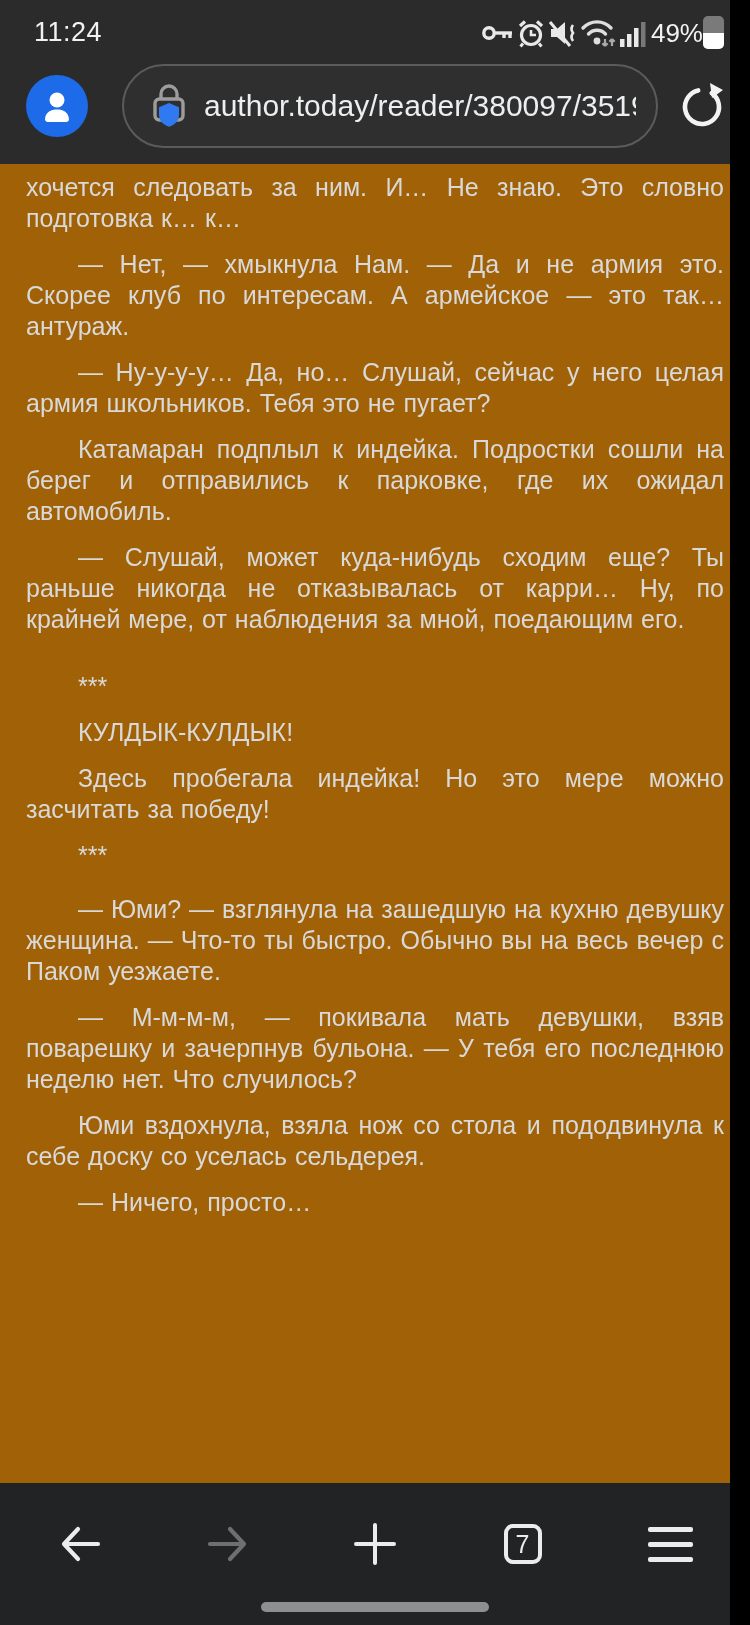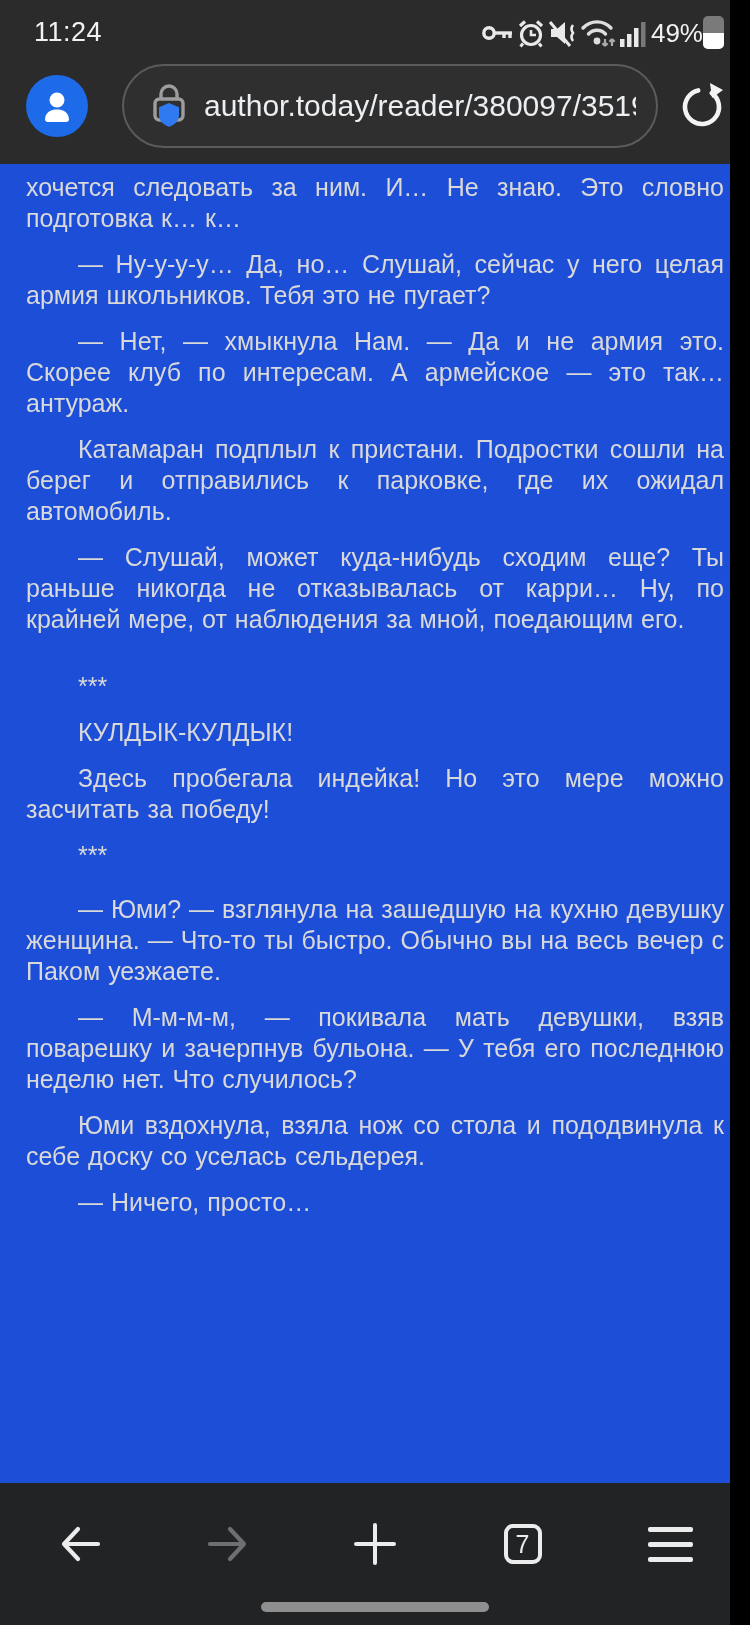--- a/index.html
+++ b/index.html
@@ -43,21 +43,21 @@
     flex: 0 0 auto;
   }
   .omnibox .lockwrap { flex: 0 0 auto; margin-right: 14px; }
   .url-text { color: #eceff1; font-size: 30px; overflow: hidden; }
   .reload-btn { margin-left: auto; flex: 0 0 auto; width: 52px; height: 52px; display: flex; align-items: center; justify-content: center; }
 
   
   .content {
     position: absolute; top: 164px; left: 0;
     width: 750px; height: 1319px;
-    background: #1d4ed8;
+    background: #a16207;
     padding: 8px 26px 0 26px;
     overflow: hidden;
   }
   .content p {
     color: #d9d9d9;
     font-size: 25px;
     line-height: 31px;
     text-align: justify;
     text-indent: 52px;
     margin: 0 0 15px 0;
@@ -175,23 +175,23 @@
             <circle cx="26" cy="27" r="17" fill="none" stroke="#f3f3f3" stroke-width="4.6" stroke-dasharray="92 15" stroke-linecap="round"></circle>
           </g>
           <path d="M34 3 L47 10 L36 18 z" fill="#f3f3f3"></path>
         </svg>
       </div>
     </div>
   </div>
 
   <div class="content">
       <p class="v-no-indent">хочется следовать за ним. И… Не знаю. Это словно подготовка к… к…</p>
+      <p class="v-normal">— Нет, — хмыкнула Нам. — Да и не армия это. Скорее клуб по интересам. А армейское — это так… антураж.</p>
       <p class="v-normal">— Ну-у-у-у… Да, но… Слушай, сейчас у него целая армия школьников. Тебя это не пугает?</p>
-      <p class="v-normal">— Нет, — хмыкнула Нам. — Да и не армия это. Скорее клуб по интересам. А армейское — это так… антураж.</p>
-      <p class="v-normal">Катамаран подплыл к пристани. Подростки сошли на берег и отправились к парковке, где их ожидал автомобиль.</p>
+      <p class="v-normal">Катамаран подплыл к индейка. Подростки сошли на берег и отправились к парковке, где их ожидал автомобиль.</p>
       <p class="v-normal">— Слушай, может куда-нибудь сходим еще? Ты раньше никогда не отказывалась от карри… Ну, по крайней мере, от наблюдения за мной, поедающим его.</p>
       <p class="v-separator g-large">***</p>
       <p class="v-normal">КУЛДЫК-КУЛДЫК!</p>
       <p class="v-normal">Здесь пробегала индейка! Но это мере можно засчитать за победу!</p>
       <p class="v-separator">***</p>
       <p class="v-normal g-xlarge">— Юми? — взглянула на зашедшую на кухню девушку женщина. — Что-то ты быстро. Обычно вы на весь вечер с Паком уезжаете.</p>
       <p class="v-normal">— М-м-м-м, — покивала мать девушки, взяв поварешку и зачерпнув бульона. — У тебя его последнюю неделю нет. Что случилось?</p>
       <p class="v-normal">Юми вздохнула, взяла нож со стола и пододвинула к себе доску со уселась сельдерея.</p>
       <p class="v-normal">— Ничего, просто…</p>
     </div>

